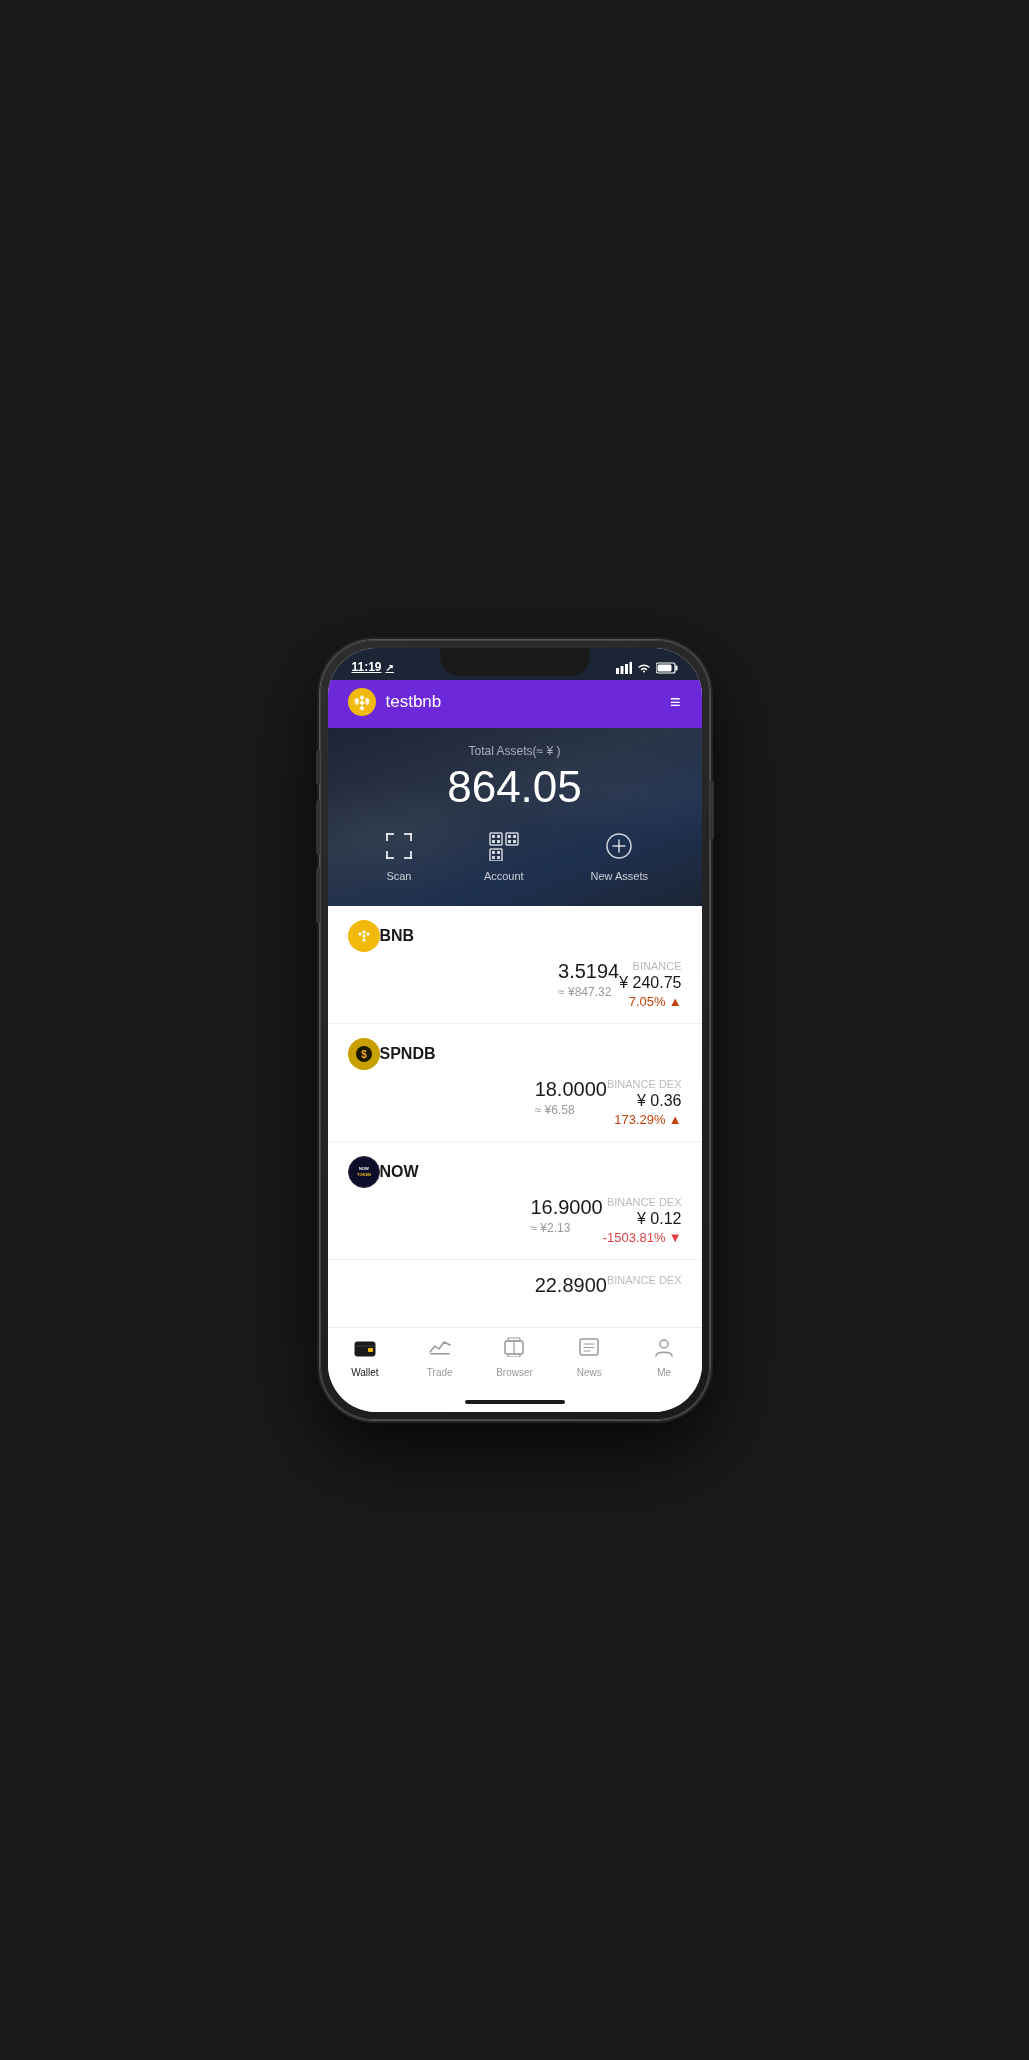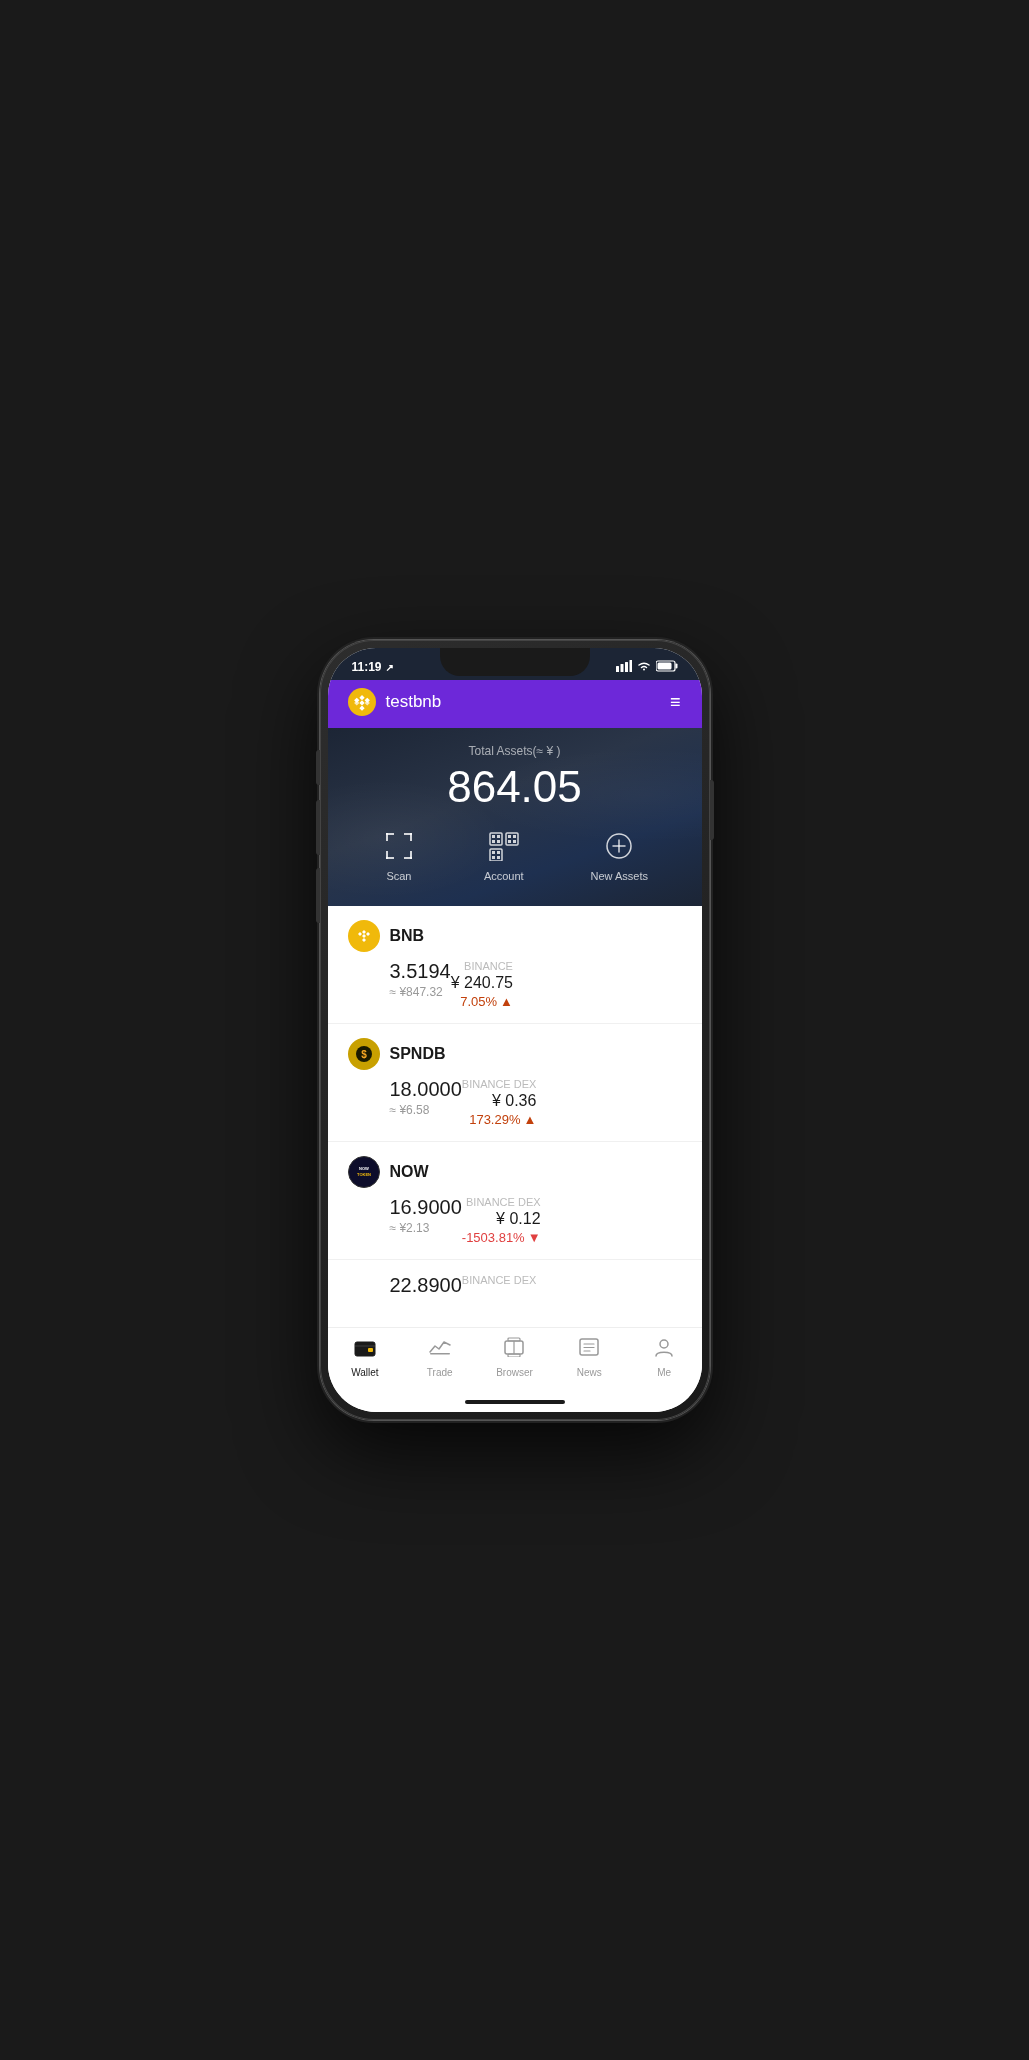--- a/index.html
+++ b/index.html
@@ -48,25 +48,26 @@
       z-index: 100;
     }
 
     
     .status-bar {
       background: #1c2535;
       color: #fff;
       padding: 12px 24px 6px;
       display: flex;
       justify-content: space-between;
-      align-items: flex-start;
+      align-items: flex-end;
       font-size: 12px;
       font-weight: 600;
       position: relative;
       z-index: 50;
+      text-decoration: underline;
     }
     .status-time {
       display: flex;
       align-items: center;
       gap: 4px;
     }
     .status-icons {
       display: flex;
       align-items: center;
       gap: 5px;
@@ -159,42 +160,41 @@
       overflow-y: auto;
       flex: 1;
     }
     .asset-item {
       padding: 14px 20px;
       border-bottom: 1px solid #f0f0f0;
     }
     .asset-header {
       display: flex;
       align-items: center;
-      gap: 10px;
       margin-bottom: 8px;
     }
     .asset-icon {
       width: 32px;
       height: 32px;
       border-radius: 50%;
       display: flex;
       align-items: center;
       justify-content: center;
       font-size: 14px;
       font-weight: bold;
       flex-shrink: 0;
     }
     .asset-symbol {
       font-size: 16px;
       font-weight: 600;
       color: #1a1a1a;
     }
     .asset-details {
       display: flex;
-      justify-content: flex-start;
+      justify-content: flex-end;
       align-items: flex-start;
       padding-left: 42px;
     }
     .asset-balance {
       font-size: 20px;
       font-weight: 500;
       color: #1a1a1a;
     }
     .asset-cny {
       font-size: 12px;

